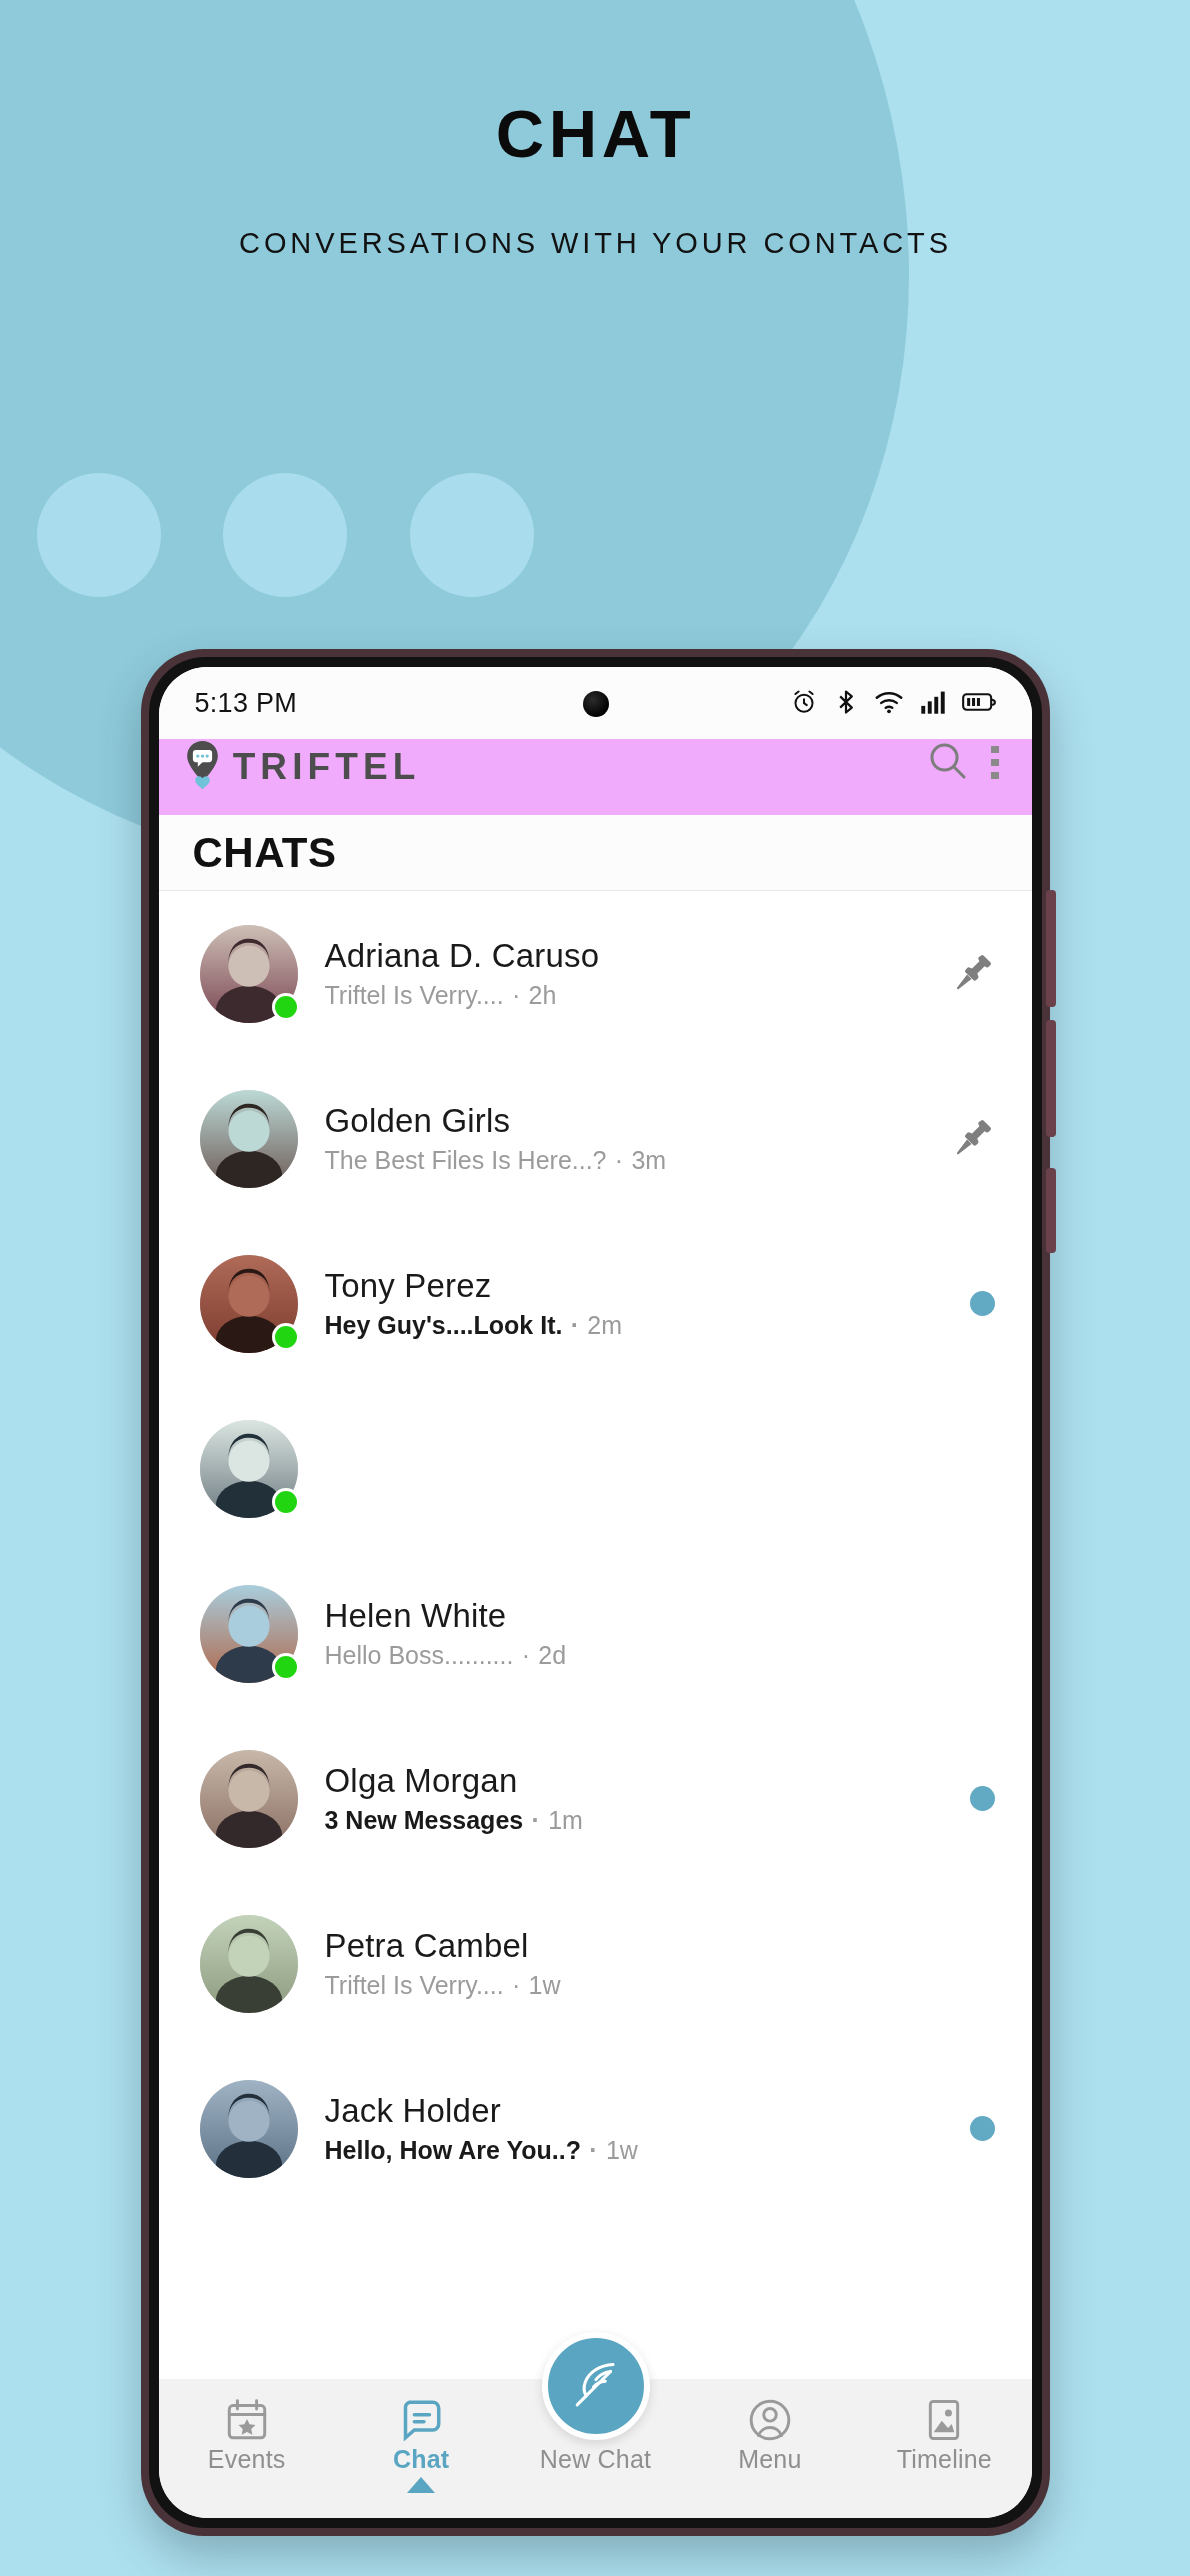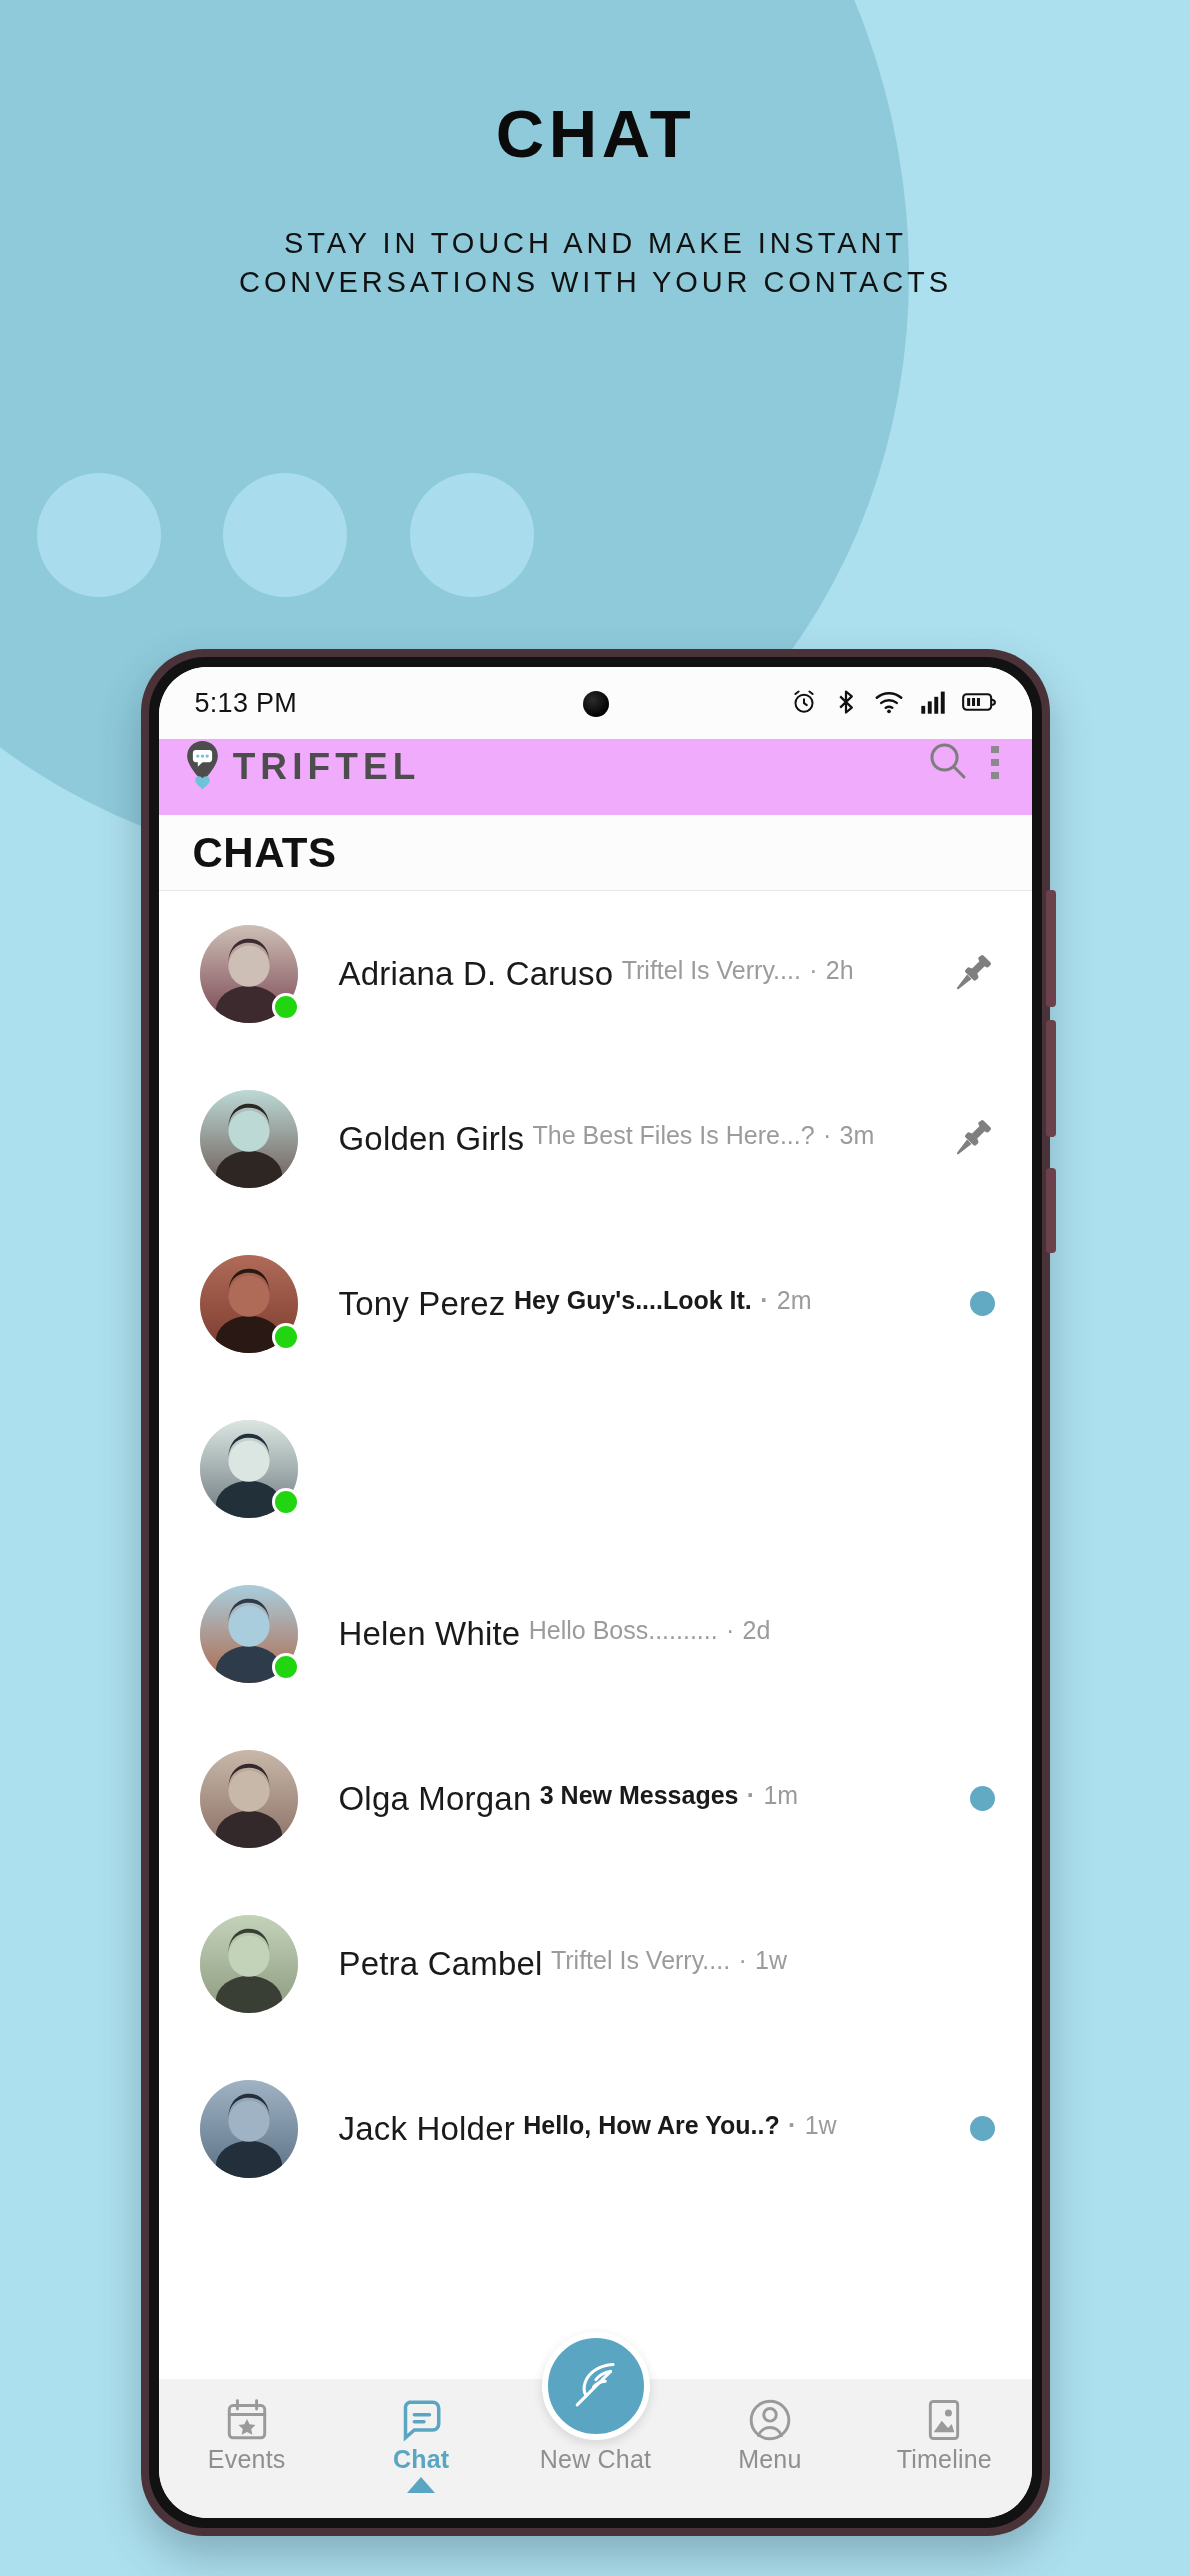--- a/index.html
+++ b/index.html
@@ -140,21 +140,21 @@
     width:98px; height:98px; border-radius:50%;
     overflow:hidden; position:relative;
     background:#d6d6d6;
   }
   .avatar svg { display:block; width:100%; height:100%; }
   .online-dot {
     position:absolute; right:-1.9px; bottom:1.9px;
     width:28px; height:28px; border-radius:50%;
     background:#22d511; border:3.7px solid #fff;
   }
-  .chat-text { margin-left:40px; display:flex; flex-direction:row; gap:8.3px; min-width:0; }
+  .chat-text { margin-left:26px; display:flex; flex-direction:column; gap:8.3px; min-width:0; }
   .chat-name { font-size:33px; color:#1a1a1a; letter-spacing:0.2px; line-height:1.05; white-space:nowrap; }
   .chat-preview { font-size:25px; line-height:1.05; white-space:nowrap; color:#9b9b9b; }
   .chat-preview.unread { color:#1a1a1a; font-weight:600; }
   .chat-preview .dot-sep { padding:0 8.3px; color:#9b9b9b; }
   .chat-preview .chat-time { color:#9b9b9b; font-weight:normal; }
   .chat-trailing { margin-left:auto; display:flex; align-items:center; }
   .unread-dot { width:25px; height:25px; border-radius:50%; background:#62aac4; }
 
   
   #bottom-nav-wrap { position:relative; flex:0 0 139px; }
@@ -194,21 +194,20 @@
 <div id="bg-layer">
   <div id="bg-blob"></div>
   <div class="bg-circle" style="left:37px;  top:473px; width:124px; height:124px;"></div>
   <div class="bg-circle" style="left:223px; top:473px; width:124px; height:124px;"></div>
   <div class="bg-circle" style="left:410px; top:473px; width:124px; height:124px;"></div>
 </div>
 
 <div id="headline-block">
   <div id="page-title">CHAT</div>
   <div id="page-subtitle">
-    <span class="sub-line">STAY IN TOUCH AND MAKE INSTANT</span>
     <span class="sub-line">CONVERSATIONS WITH YOUR CONTACTS</span>
   </div>
 </div>
 
 <div id="phone-device">
 
   <div class="side-btn" style="top:241px; height:117px;"></div>
   <div class="side-btn" style="top:371px; height:117px;"></div>
   <div class="side-btn" style="top:519px; height:85px;"></div>
 

